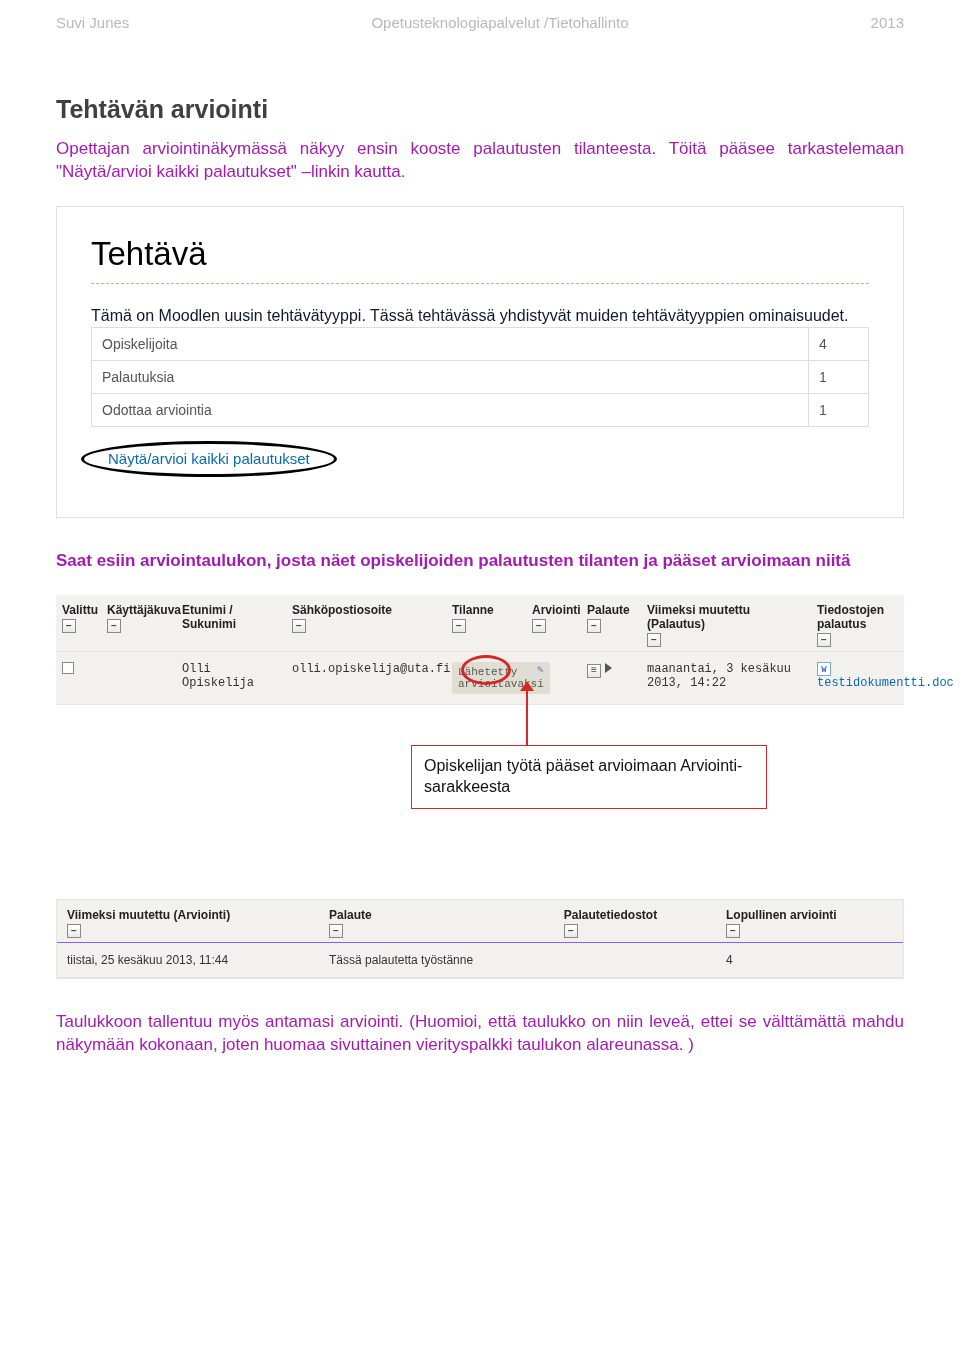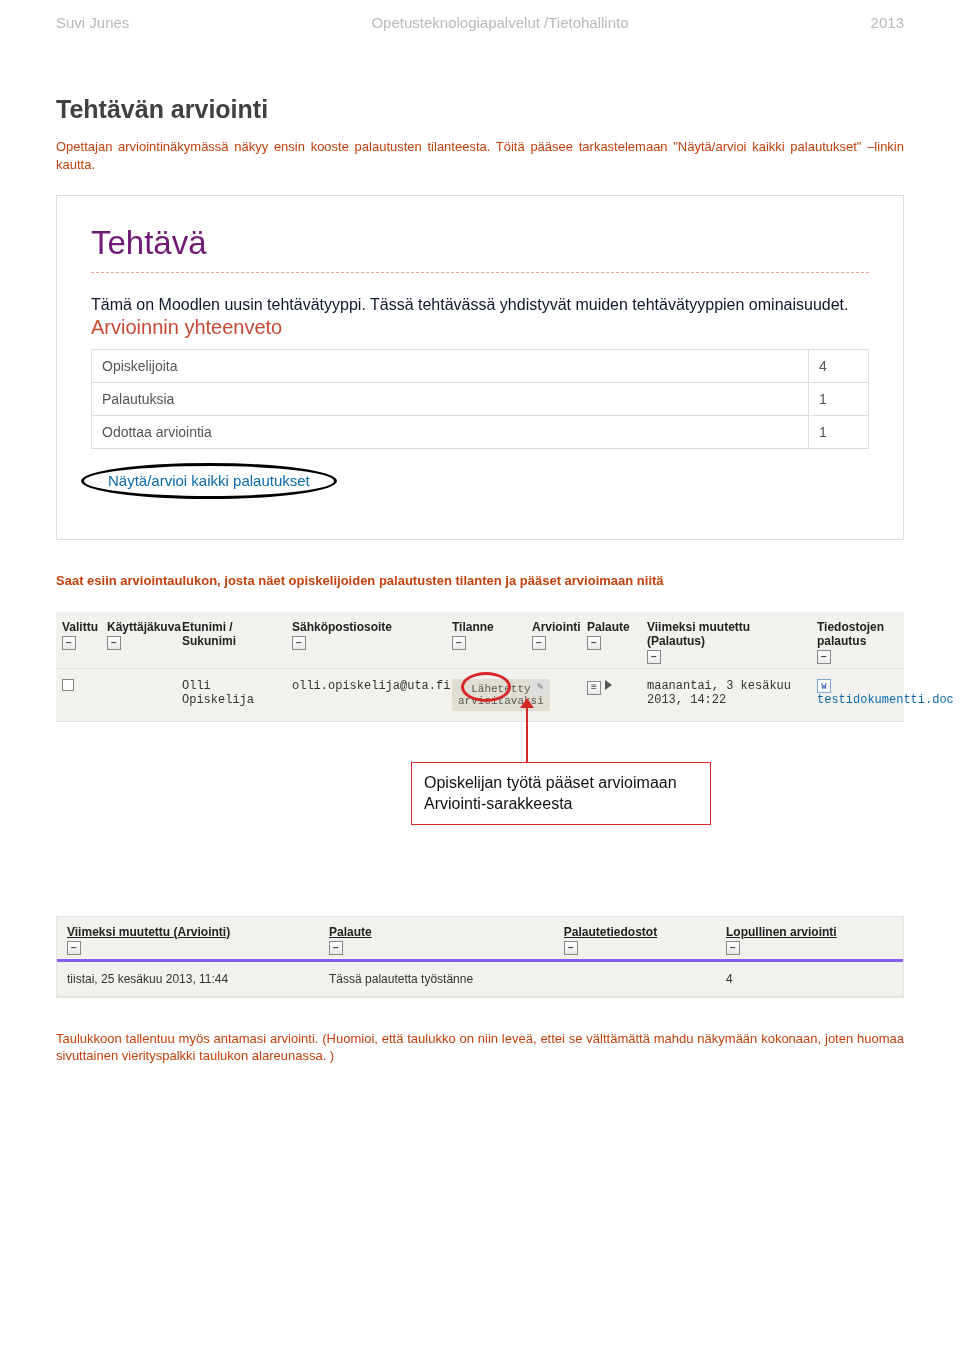--- a/index.html
+++ b/index.html
@@ -18,30 +18,30 @@
     font-size: 15px;
   }
   .content { padding: 0 56px 56px; }
   .h1 {
     font-size: 25px;
     font-weight: bold;
     margin: 40px 0 14px;
     color: #404040;
   }
   .para {
-    font-size: 13px;
-    color: #c2410c;
+    font-size: 17px;
+    color: #a21caf;
     line-height: 1.35;
     margin-bottom: 22px;
     text-align: justify;
   }
   .shot1 { border: 1px solid #e0e0e0; background: #fff; margin-bottom: 32px; }
   .shot1-inner { padding: 28px 34px 40px; }
   .shot1-title {
-    color: #701a75;
+    color: #000000;
     font-family: "Trebuchet MS", Arial, sans-serif;
     font-size: 33px;
     font-weight: 300;
     padding-bottom: 10px;
   }
   .dotrule { border-bottom: 1px dashed #e3a889; margin-bottom: 20px; }
   .shot1-desc { font-size: 16px; color: #0f172a; line-height: 1.45; }
   .shot1-sub {
     color: #c74a34;
     font-family: "Trebuchet MS", Arial, sans-serif;
@@ -69,46 +69,46 @@
   }
   table.grid td { padding: 10px 6px; vertical-align: top; border-bottom: 1px solid #e6e4de; font-family: Liberation Mono, monospace; }
   .minus {
     display:inline-block; width:14px; height:14px; border:1px solid #888;
     background: linear-gradient(#fff,#e9e9e9); font-size:10px; line-height:12px;
     text-align:center; color:#444; margin-top:2px;
   }
   .chk { width:12px; height:12px; border:1px solid #888; display:inline-block; background:#fff; }
   .tag {
     display:inline-block; background:#e0ded3; color:#555; font-size:11px;
-    padding:4px 6px; border-radius:2px;text-align:center;
+    padding:4px 6px; border-radius:2px;
   }
   .pencil { display:inline-block; width:16px; height:16px; background:#ddd; border-radius:2px;
             font-size:11px; line-height:16px; text-align:center; color:#777;}
   .triangle { width:0; height:0; border-top:5px solid transparent; border-bottom:5px solid transparent;
               border-left:7px solid #555; display:inline-block; margin-left:4px;}
   .fileicon { display:inline-block; width:14px; height:14px; border:1px solid #79a6d9; background:#fff;
               font-size:9px; color:#3a6fbf; line-height:14px; text-align:center; font-weight:bold;}
   .arrowcircle {
     position:absolute; left:405px; top:60px; width:50px; height:30px;
     border:3px solid #d62828; border-radius:50%;
   }
   .arrowline {
     position:absolute; left:470px; top:92px; width:2px; height:58px; background:#d62828;
   }
   .arrowhead {
     position:absolute; left:464px; top:86px; width:0; height:0;
     border-left:7px solid transparent; border-right:7px solid transparent; border-bottom:10px solid #d62828;
   }
   .callout {
-    position:absolute; left:355px; top:150px; width:300px; border:1px solid #d62828;
+    position:absolute; left:355px; top:150px; width:356px; border:1px solid #d62828;
     background:#fff; padding:10px 12px; font-size:16px; color:#111; line-height:1.3;
   }
   .shot3 { background:#f2f1ed; margin-top:44px; border:1px solid #e6e4de;}
   table.grid3 { width:100%; border-collapse:collapse; font-size:12px;}
-  table.grid3 th { text-align:left; font-weight:bold; padding:8px 10px 4px; color:#222; border-bottom:3px solid #8b5cf6;text-decoration:underline;}
+  table.grid3 th { text-align:left; font-weight:bold; padding:8px 10px 4px; color:#222; border-bottom:1px solid #8b5cf6;}
   table.grid3 td { padding:10px 10px; vertical-align:top; border-bottom:1px solid #e6e4de; color:#333;}
   .para.last { margin-top: 32px;}
 </style>
 </head>
 <body>
 
 <div class="header">
   <span>Suvi Junes</span>
   <span>Opetusteknologiapalvelut /Tietohallinto</span>
   <span>2013</span>
@@ -116,21 +116,20 @@
 
 <div class="content">
   <div class="h1">Tehtävän arviointi</div>
   <div class="para">Opettajan arviointinäkymässä näkyy ensin kooste palautusten tilanteesta. Töitä pääsee tarkastelemaan "Näytä/arvioi kaikki palautukset" –linkin kautta.</div>
 
   <div class="shot1">
     <div class="shot1-inner">
       <div class="shot1-title">Tehtävä</div>
       <div class="dotrule"></div>
       <div class="shot1-desc">Tämä on Moodlen uusin tehtävätyyppi. Tässä tehtävässä yhdistyvät muiden tehtävätyyppien ominaisuudet.</div>
-      <div class="shot1-sub">Arvioinnin yhteenveto</div>
       <table class="summary">
         <tbody>
           <tr>
               <td>Opiskelijoita</td>
               <td class="val">4</td>
             </tr>
           <tr>
               <td>Palautuksia</td>
               <td class="val">1</td>
             </tr>

